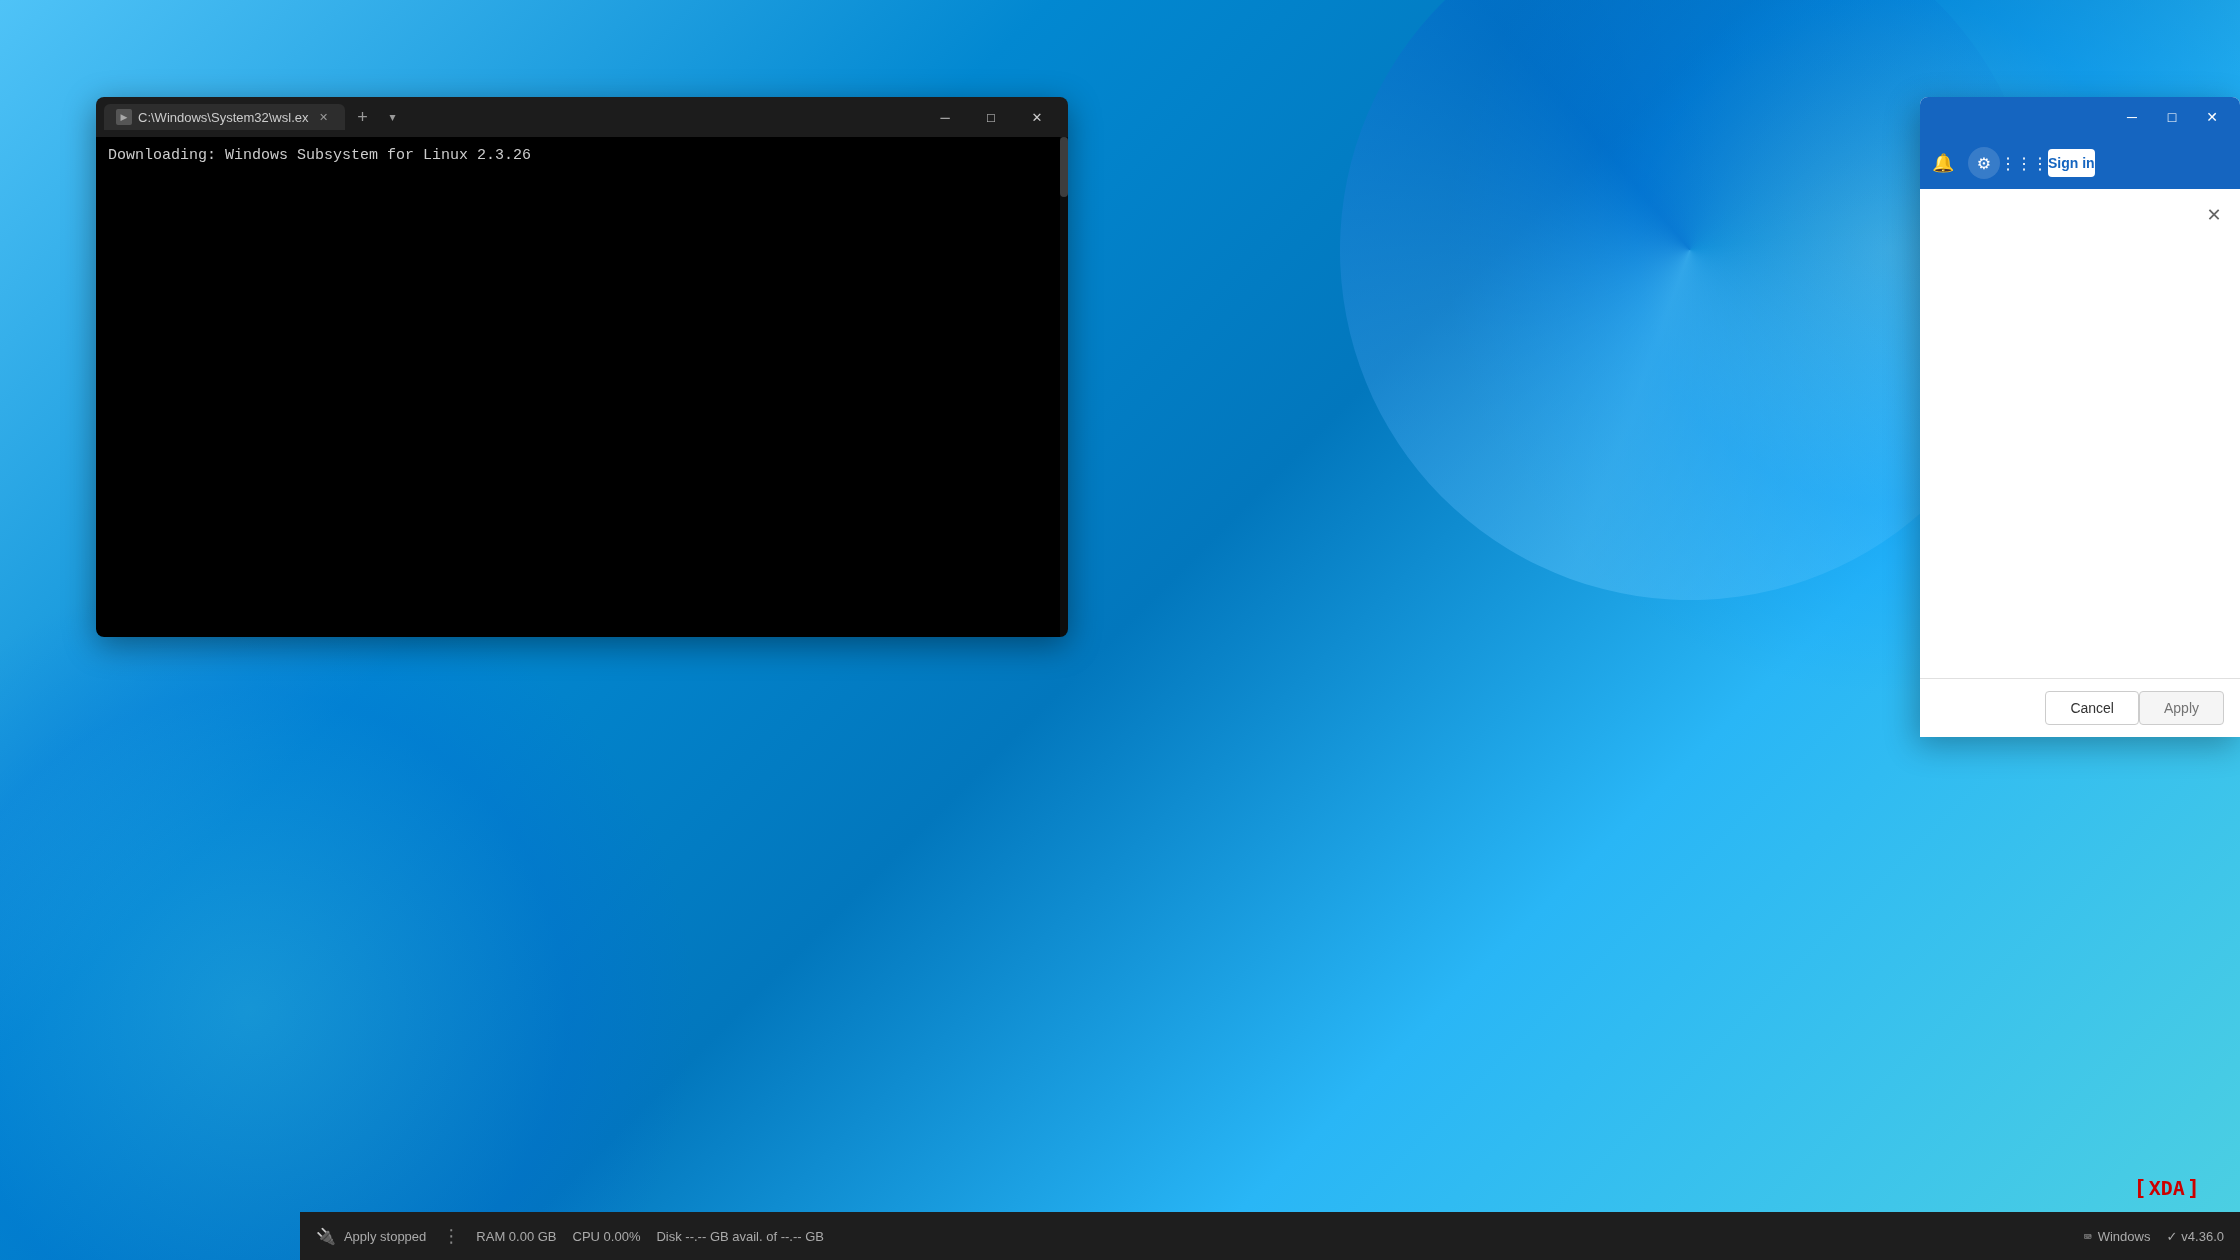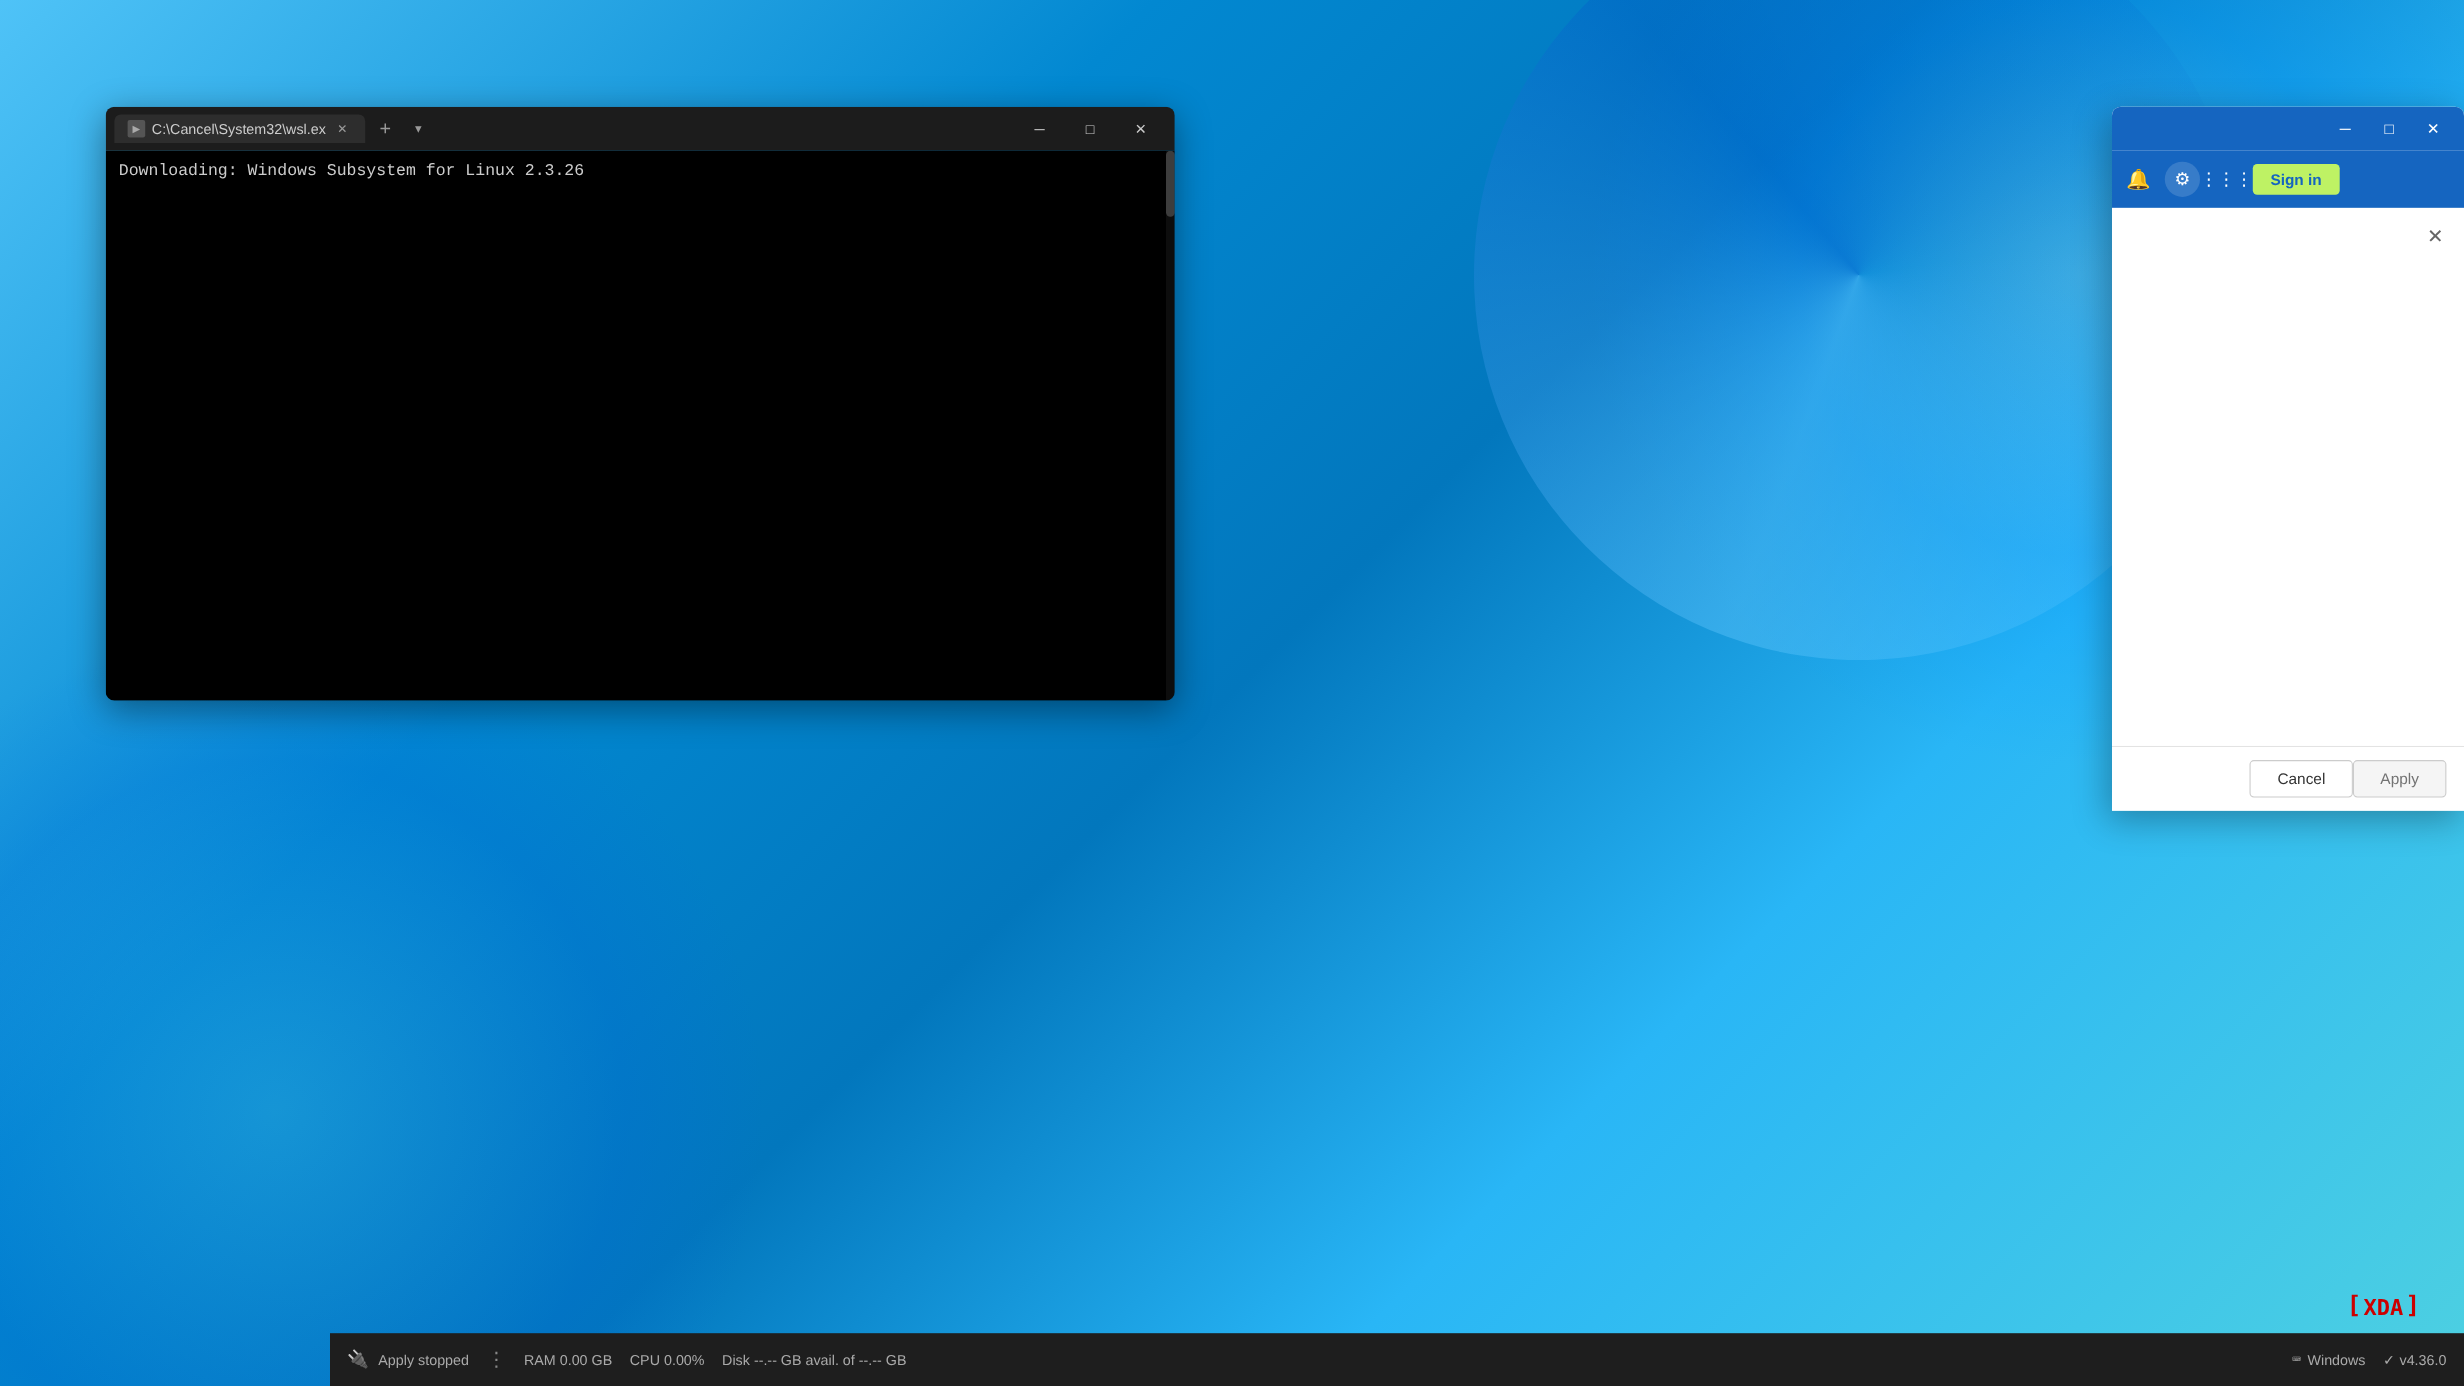--- a/index.html
+++ b/index.html
@@ -270,24 +270,24 @@
       height: 24px;
       color: #fff;
       display: flex;
       align-items: center;
       justify-content: center;
       font-size: 16px;
       cursor: pointer;
     }
 
     .browser-signin {
-      background: #bef264;
+      background: #ffffff;
       color: #1565c0;
       border: none;
-      padding: 6px 16px;
+      padding: 6px 0;
       border-radius: 4px;
       font-size: 14px;
       font-weight: 600;
       cursor: pointer;
     }
 
     .browser-content {
       flex: 1;
       background: #fff;
       position: relative;
@@ -434,21 +434,21 @@
   <div class="swirl-1"></div>
   <div class="swirl-2"></div>
   <div class="swirl-3"></div>
 </div>
 
 <div class="terminal-window">
 
   <div class="terminal-titlebar">
     <div class="terminal-tab">
       <div class="terminal-tab-icon">▶</div>
-      <span>C:\Cancel\System32\wsl.ex</span>
+      <span>C:\Windows\System32\wsl.ex</span>
       <div class="terminal-tab-close">✕</div>
     </div>
     <div class="terminal-tab-new">+</div>
     <div class="terminal-tab-dropdown">▾</div>
     <div class="titlebar-spacer"></div>
     <div class="titlebar-controls">
       <div class="titlebar-btn">─</div>
       <div class="titlebar-btn">□</div>
       <div class="titlebar-btn close">✕</div>
     </div>

